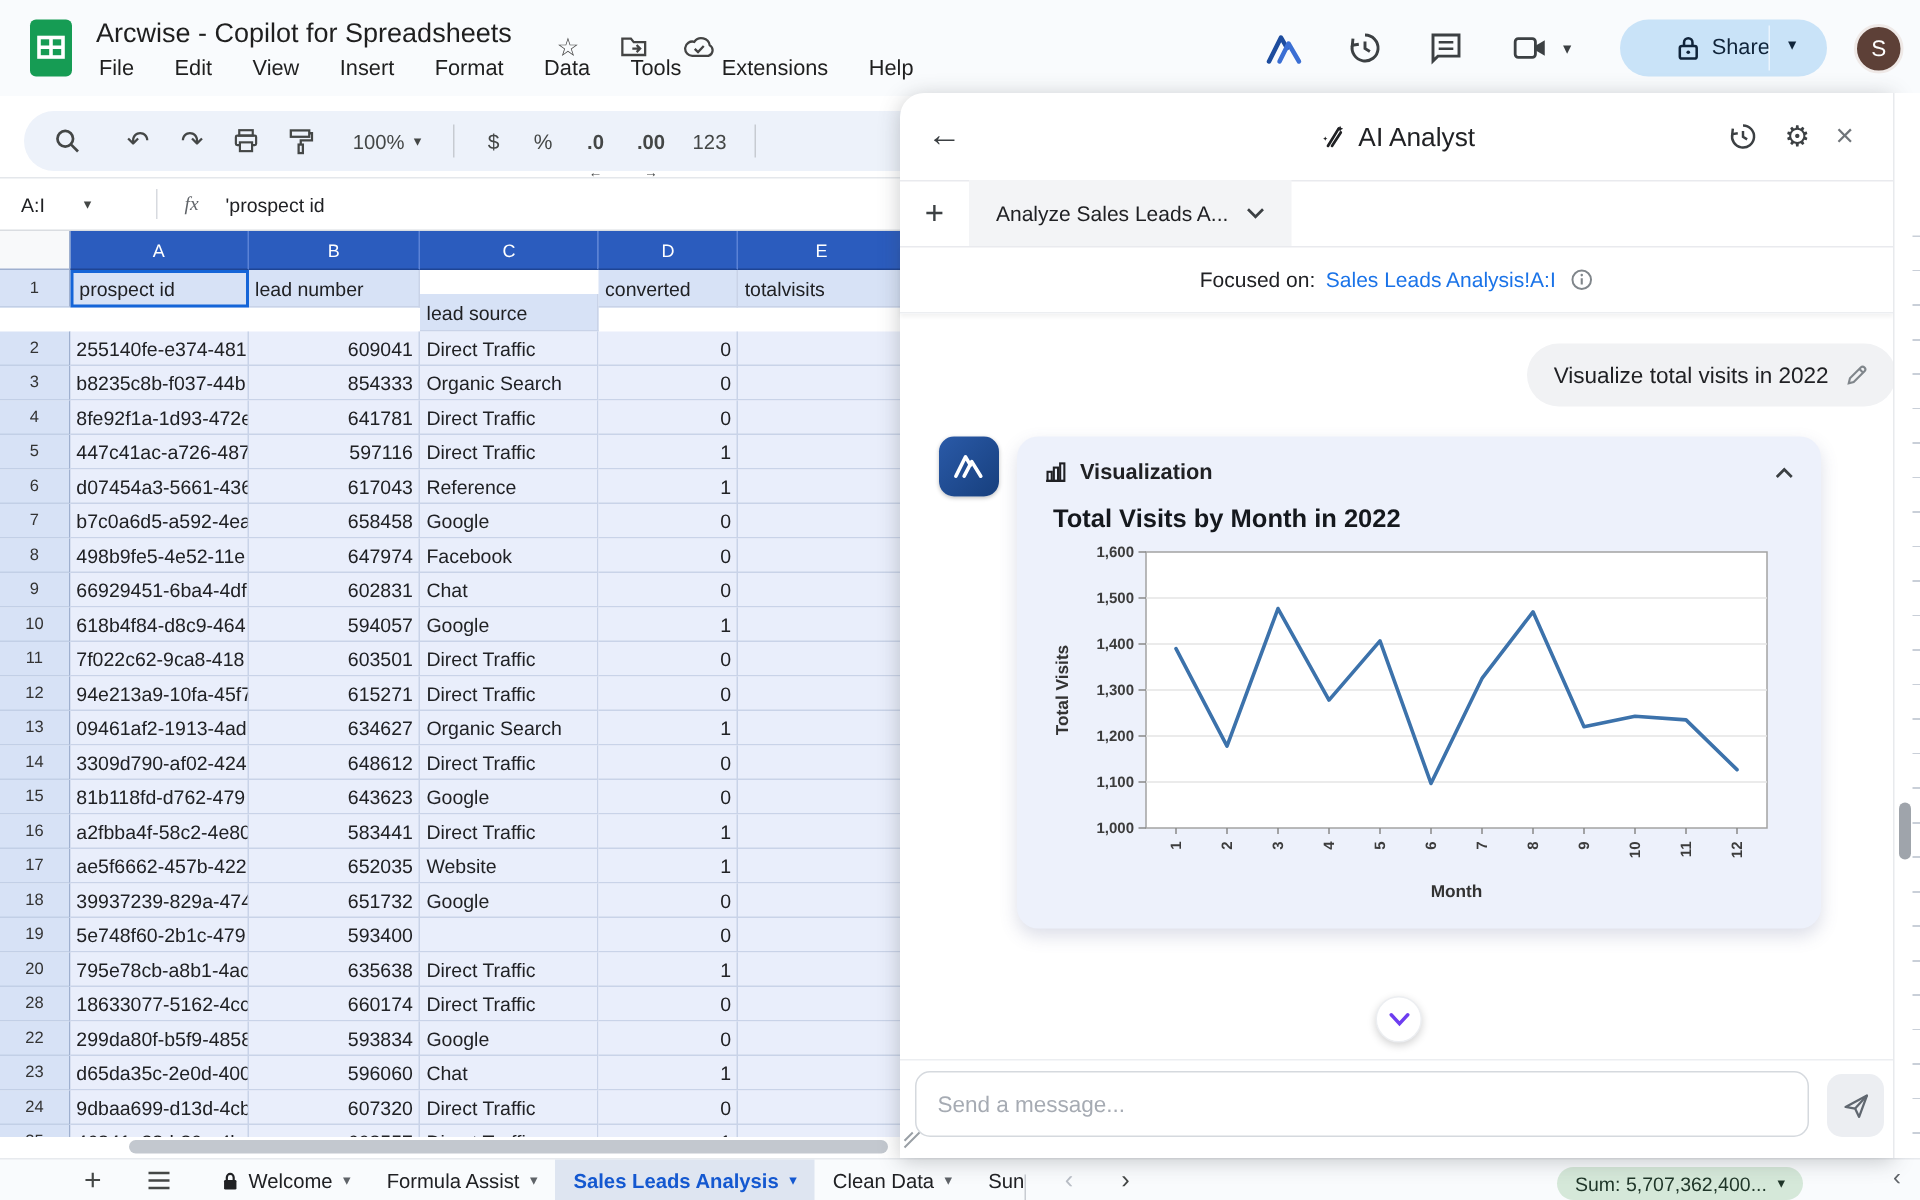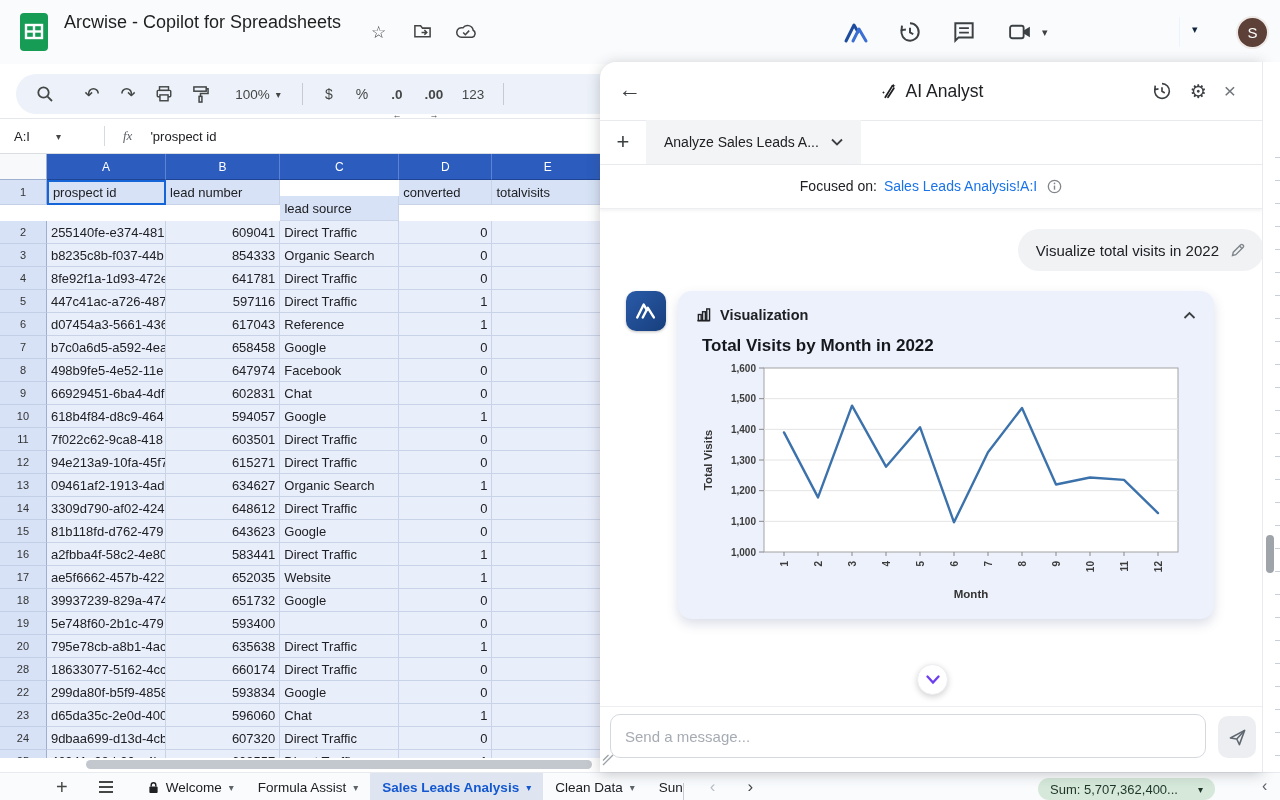--- a/index.html
+++ b/index.html
@@ -69,21 +69,21 @@
   #tab-list{margin-left:30px;}
   #sheet-tabs{display:flex;align-items:flex-end;height:28px;margin-left:22px;}
   .tab{display:flex;align-items:center;gap:7px;height:28px;padding:0 12px;color:#202124;}
   .tab .tabcaret{font-size:10px;color:#5f6368;}
   .tab.active{background:#dee5f1;color:#1458d0;font-weight:bold;}
   .tab.active .tabcaret{color:#1458d0;}
   .tab.clipped{max-width:46px;overflow:hidden;padding-right:0;}
   .tabdiv{width:1px;height:18px;background:#c8ccd2;}
   .navarr{font-size:17px;margin-left:26px;}
   #sum-pill{position:absolute;left:1038px;top:778px;height:22px;border-radius:12px;background:#d5e8d9;
-      display:flex;align-items:center;gap:20px;padding:0 12px;font-size:13px;color:#1f3528;}
+      display:flex;align-items:center;gap:7px;padding:0 12px;font-size:13px;color:#1f3528;}
   #panel-collapse{position:absolute;left:1262px;top:777px;font-size:16px;color:#5f6368;}
 
   
   #panel{position:absolute;left:600px;top:62px;width:662px;height:710px;background:#fff;
       border-radius:16px 0 0 0;box-shadow:0 2px 14px rgba(60,64,67,.28);}
   #panel-header{position:absolute;left:0;top:0;width:100%;height:58px;border-bottom:1px solid #e9eaee;}
   #back-arrow{position:absolute;left:18px;top:14px;font-size:23px;color:#3c4043;}
   #panel-title-wrap{position:absolute;left:0;top:0;width:100%;height:58px;display:flex;
       align-items:center;justify-content:center;gap:9px;font-size:17.5px;font-weight:500;color:#202124;}
   #panel-hicons{position:absolute;right:26px;top:0;height:58px;display:flex;align-items:center;gap:17px;color:#3c4043;}
@@ -152,20 +152,31 @@
         <path d="M2 3.5 h6 l2 2.5 h8 v9 h-16 z" fill="none" stroke="#444" stroke-width="1.6"></path>
         <path d="M9 10.5 h5 m-2 -2.5 l2.5 2.5 l-2.5 2.5" fill="none" stroke="#444" stroke-width="1.6"></path>
       </svg>
   </span>
   <span class="title-ic" style="left:456px;top:24px;">
     <svg width="21" height="15" viewBox="0 0 22 15">
         <path d="M6 13.5 a5 5 0 1 1 1.2-9.8 A6 6 0 0 1 18 6.2 a4 4 0 0 1-1 7.3 z" fill="none" stroke="#444" stroke-width="1.6"></path>
         <path d="M7.5 8.6 l2.3 2.3 4-4.3" fill="none" stroke="#444" stroke-width="1.6"></path>
       </svg>
   </span>
+  <div id="menubar">
+      <span class="menu-item">File</span>
+      <span class="menu-item">Edit</span>
+      <span class="menu-item">View</span>
+      <span class="menu-item">Insert</span>
+      <span class="menu-item">Format</span>
+      <span class="menu-item">Data</span>
+      <span class="menu-item">Tools</span>
+      <span class="menu-item">Extensions</span>
+      <span class="menu-item">Help</span>
+    </div>
 
   <span class="tb-right-ic" style="left:843px;top:20px;">
     <svg width="27" height="26" viewBox="0 0 27 26">
       <path d="M3 21 L11 5 L15 12" fill="none" stroke="#1d4c9e" stroke-width="3" stroke-linecap="round" stroke-linejoin="round"></path>
       <path d="M10 21 L16 9 L23 21" fill="none" stroke="#3b6fd4" stroke-width="3" stroke-linecap="round" stroke-linejoin="round"></path>
     </svg>
   </span>
   <span class="tb-right-ic" style="left:897px;">
     <svg width="26" height="26" viewBox="0 0 24 24">
         <path d="M12 4 a8 8 0 1 1 -7.7 6" fill="none" stroke="#3c4043" stroke-width="1.8"></path>
@@ -180,20 +191,28 @@
       </svg>
   </span>
   <span class="tb-right-ic" style="left:1007px;">
     <svg width="27" height="26" viewBox="0 0 26 24">
         <rect x="3" y="6" width="13" height="12" rx="2" fill="none" stroke="#3c4043" stroke-width="1.8"></rect>
         <path d="M16 10.5 l6-3.5 v10 l-6-3.5 z" fill="#3c4043"></path>
       </svg>
   </span>
   <span class="tb-right-ic" style="left:1042px;top:26px;font-size:11px;">▾</span>
 
+  <div id="share-btn">
+    <svg width="15" height="18" viewBox="0 0 16 19">
+        <rect x="2" y="8" width="12" height="9" rx="1.5" fill="none" stroke="#10243a" stroke-width="1.8"></rect>
+        <path d="M5 8 V5.5 a3 3 0 0 1 6 0 V8" fill="none" stroke="#10243a" stroke-width="1.8"></path>
+        <circle cx="8" cy="12.5" r="1.3" fill="#10243a"></circle>
+      </svg>
+    <span>Share</span>
+  </div>
   <div id="share-split"></div>
   <span id="share-caret">▾</span>
   <div id="avatar">S</div>
 </div>
 
 <div id="toolbar">
   <span class="tbtn" style="width:58px;">
     <svg width="18" height="18" viewBox="0 0 18 18">
         <circle cx="7.5" cy="7.5" r="5.2" fill="none" stroke="#444746" stroke-width="1.8"></circle>
         <line x1="11.6" y1="11.6" x2="16" y2="16" stroke="#444746" stroke-width="1.8"></line>

